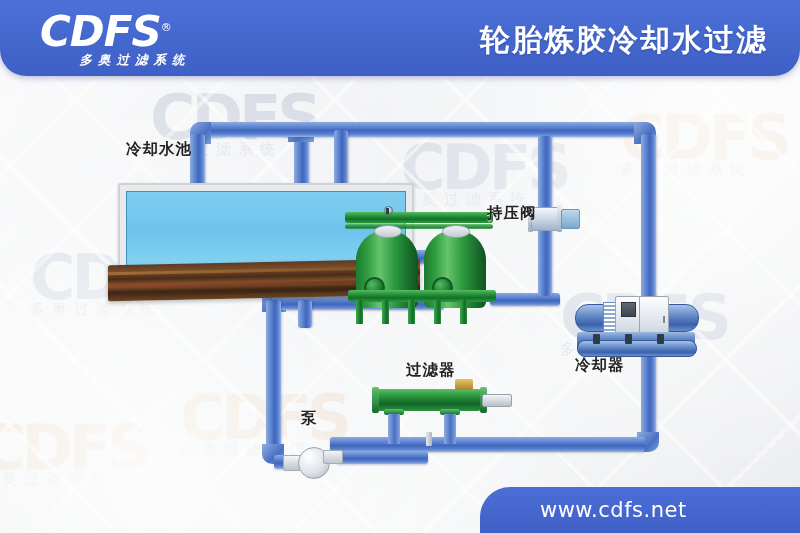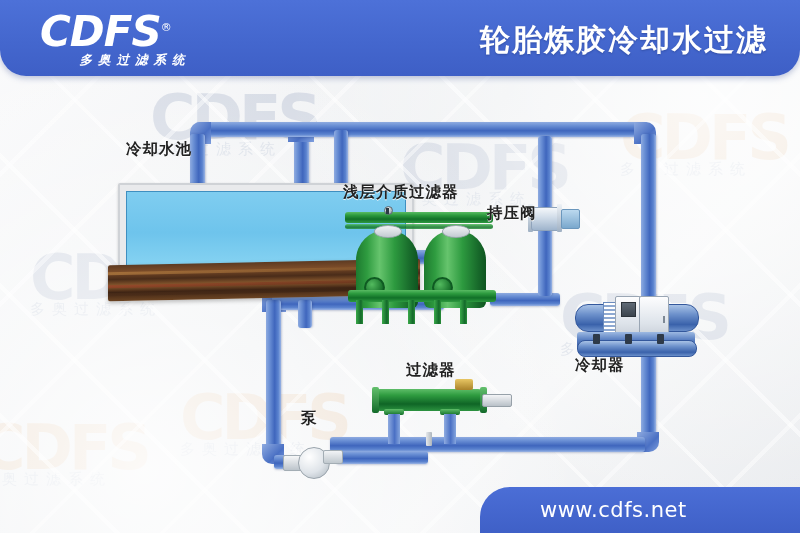--- a/index.html
+++ b/index.html
@@ -296,21 +296,20 @@
     <div class="bf-drain"></div>
   </div>
 
   <div>
     <div id="pump-in"></div>
     <div id="pump-body"></div>
     <div id="pump-out"></div>
   </div>
 
   <div class="lbl" style="left:126px;top:139px;">冷却水池</div>
-  <div class="lbl" style="left:343px;top:182px;">浅层介质过滤器</div>
   <div class="lbl" style="left:487px;top:203px;">持压阀</div>
   <div class="lbl" style="left:575px;top:355px;">冷却器</div>
   <div class="lbl" style="left:406px;top:360px;">过滤器</div>
   <div class="lbl" style="left:301px;top:408px;">泵</div>
 
   <div id="header">
     <div id="logo">
       <div class="logo-text"><span>CDFS</span><span class="logo-reg">®</span></div>
       <div class="logo-sub">多奥过滤系统</div>
     </div>

